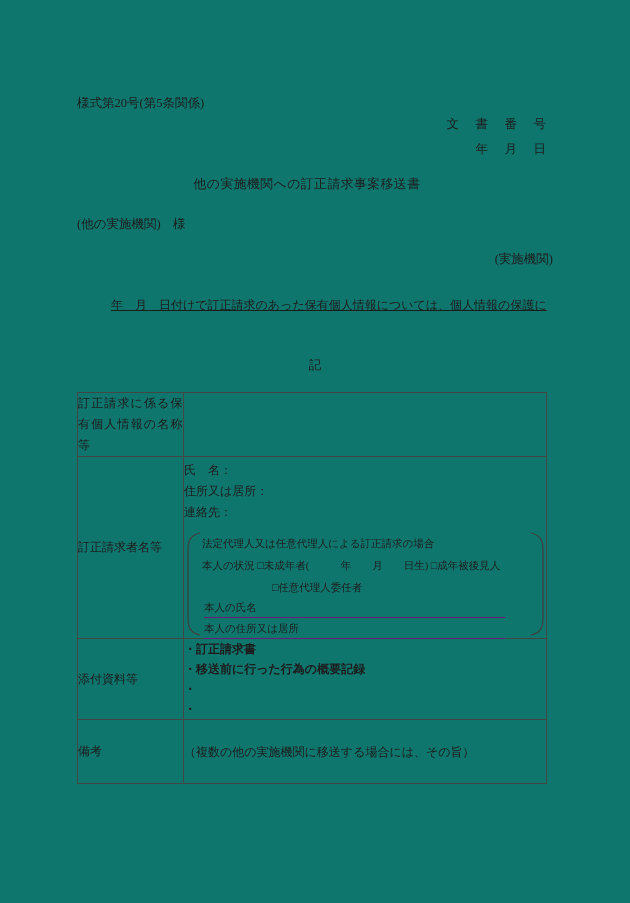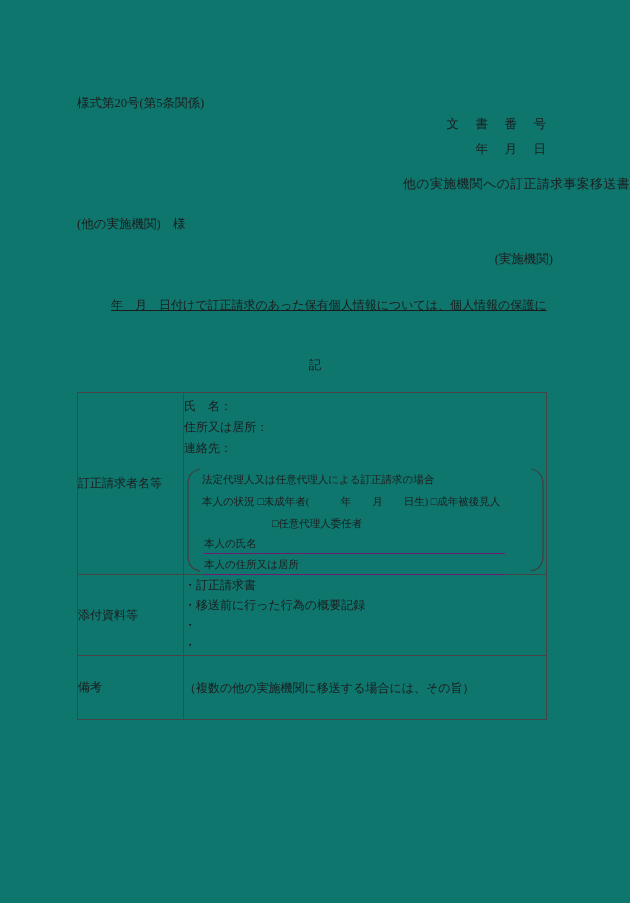--- a/index.html
+++ b/index.html
@@ -25,23 +25,23 @@
     right: 82px;
     top: 112px;
     text-align: right;
     line-height: 25px;
     letter-spacing: 2px;
     font-size: 12.5px;
   }
   .doc-title {
     position: absolute;
     left: 0;
-    right: 0;
+    right: 16px;
     top: 176px;
-    text-align: right;
+    text-align: center;
     font-size: 12.8px;
     letter-spacing: 0.5px;
   }
   .addressee {
     position: absolute;
     left: 77px;
     top: 216px;
     font-size: 12.5px;
   }
   .issuer {
@@ -128,20 +128,21 @@
     top: 0;
     width: 14px;
     height: 104px;
   }
   .paren-left { left: 0; }
   .paren-right { right: 0; }
   .attachments-cell {
     vertical-align: top;
     padding: 4px 6px 0 6px;
     line-height: 20px;
+    font-weight: bold;
   }
   .remarks-cell {
     padding-left: 14px;
     line-height: 20px;
   }
 </style>
 </head>
 <body>
 
 <div class="page">
@@ -164,20 +165,26 @@
   </div>
 
   <div class="record-mark">記</div>
 
   <table class="form-table">
     <colgroup>
       <col style="width:106px">
       <col style="width:363px">
     </colgroup>
     <tbody>
+        <tr class="row1">
+      <td class="label-cell top-align">
+        <div class="justify">訂正請求に係る保有個人情報の名称等</div>
+      </td>
+      <td></td>
+    </tr>
     <tr class="row2">
       <td class="label-cell">
         <div>訂正請求者名等</div>
       </td>
       <td class="requester-cell">
         <div>氏　名：</div>
         <div>住所又は居所：</div>
         <div>連絡先：</div>
         <div class="proxy-block">
           <svg class="paren-svg paren-left" viewBox="0 0 14 104" preserveAspectRatio="none">

